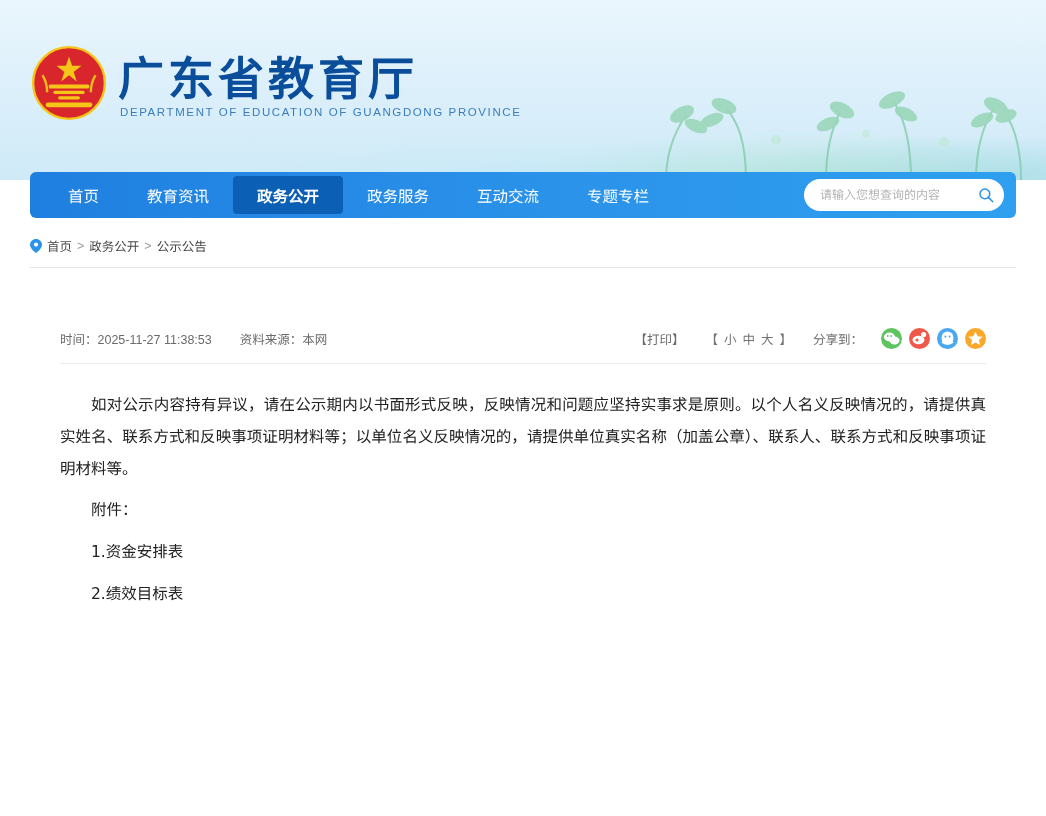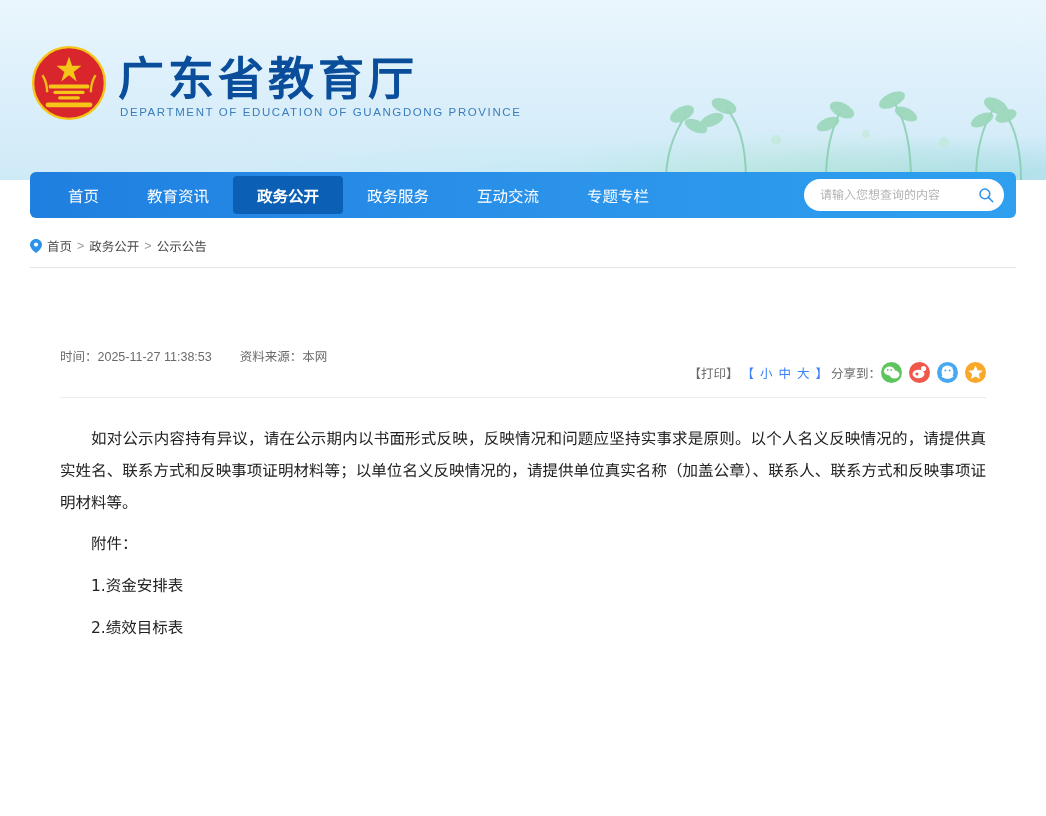--- a/index.html
+++ b/index.html
@@ -144,24 +144,24 @@
     font-size: 12.5px;
     color: #6b6b6b;
     padding-bottom: 14px;
     border-bottom: 1px solid #ececec;
   }
   .meta-left { display: flex; gap: 28px; }
   .meta-right {
     margin-left: auto;
     display: flex;
     align-items: center;
-    margin-top: 34px;
+    gap: 18px;
   }
   .print-link { color: #6b6b6b; cursor: pointer; }
-  .font-sizes { color: #3b82f6; }
+  .font-sizes { color: #737373; }
   .font-sizes span { cursor: pointer; padding: 0 3px; }
   .share-label { color: #6b6b6b; }
   .share-icons { display: flex; gap: 7px; }
   .share-ico {
     width: 21px; height: 21px; border-radius: 50%;
     display: inline-block;
   }
   .ico-wechat { background: #5ec45e; }
   .ico-weibo  { background: #f0584a; }
   .ico-qq     { background: #4aa8f0; }

